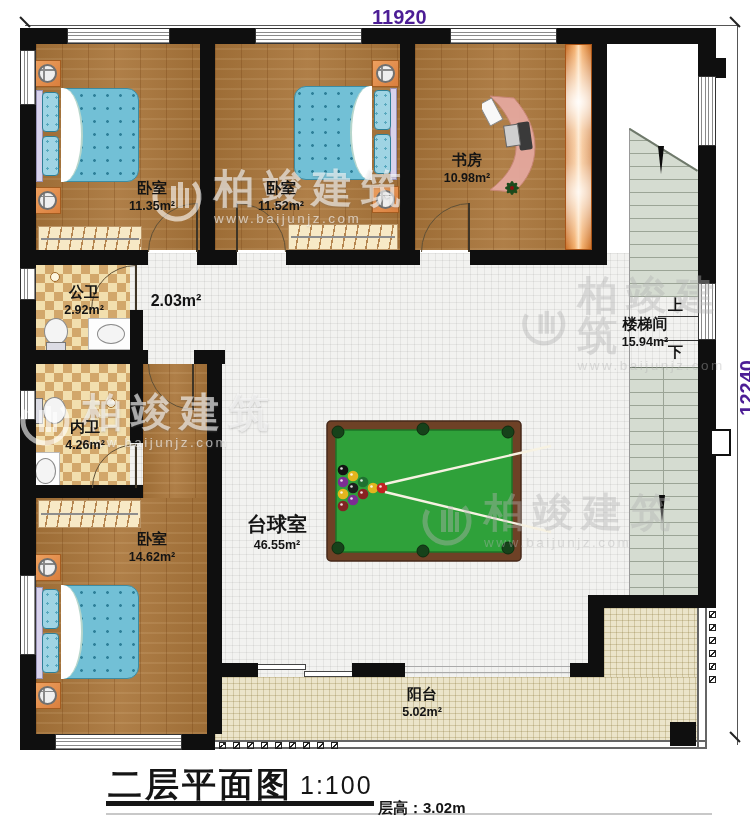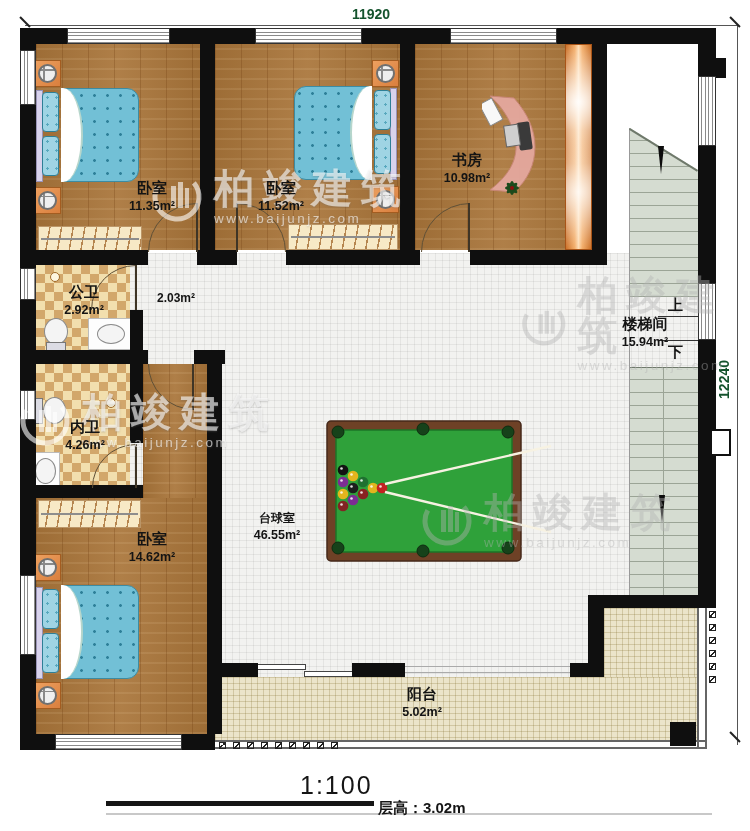--- a/index.html
+++ b/index.html
@@ -38,21 +38,21 @@
   .needle{position:absolute;width:0;height:0;border-left:3.5px solid transparent;
           border-right:3.5px solid transparent;border-top:28px solid #0c0c0c;}
   .post{position:absolute;width:7px;height:7px;border:1px solid #222;box-sizing:border-box;
         background:linear-gradient(135deg,transparent 40%,#222 40% 60%,transparent 60%);}
   .rail{position:absolute;background:#666;}
   .rlabel{position:absolute;transform:translateX(-50%);text-align:center;line-height:1.3;
           white-space:nowrap;color:#141414;}
   .rname{font-size:15px;font-weight:700;}
   .rarea{font-size:12.5px;font-weight:700;}
   .updown{position:absolute;font-size:15px;font-weight:700;}
-  .dimtxt{position:absolute;font-size:14px;font-weight:700;color:#14532d;}
+  .dimtxt{position:absolute;font-size:20px;font-weight:700;color:#4c1d95;margin-left:20px;}
   .dimline{position:absolute;background:#555;}
   .tick{position:absolute;width:14px;height:2px;background:#222;transform:rotate(45deg);}
   .bed{position:absolute;}
   .bed .hb{position:absolute;left:0;top:2px;width:5px;height:90px;background:#d8d2ec;border:1px solid #9a94b8;}
   .bed .mat{position:absolute;left:25px;top:0;width:78px;height:94px;box-sizing:border-box;
     background-color:#72c0d6;background-image:radial-gradient(#2e8099 1.3px, transparent 1.5px);
     background-size:13px 13px;border:1px solid #3d8ba1;border-radius:4px 12px 12px 4px;}
   .bed .sheet{position:absolute;left:25px;top:0;width:22px;height:94px;background:#fff;
     border-radius:0 90% 90% 0 / 0 50% 50% 0;border-right:2px solid #b7d6cc;box-sizing:border-box;}
   .bed .p1,.bed .p2{position:absolute;left:6px;width:17px;height:40px;background:#9fd4e4;
@@ -382,43 +382,44 @@
   </div>
   <div class="rlabel" style="left:467px;top:150px">
     <div class="rname">书房</div>
     <div class="rarea">10.98m²</div>
   </div>
   <div class="rlabel" style="left:84px;top:282px">
     <div class="rname">公卫</div>
     <div class="rarea">2.92m²</div>
   </div>
   <div class="rlabel" style="left:176px;top:291px">
-    <div class="rarea" style="font-size:12px">2.03m²</div>
+    <div class="rarea" style="font-size:16px">2.03m²</div>
   </div>
   <div class="rlabel" style="left:85px;top:417px">
     <div class="rname">内卫</div>
     <div class="rarea">4.26m²</div>
   </div>
   <div class="rlabel" style="left:152px;top:529px">
     <div class="rname">卧室</div>
     <div class="rarea">14.62m²</div>
   </div>
   <div class="rlabel" style="left:277px;top:511px">
-    <div class="rname" style="font-size:12px">台球室</div>
+    <div class="rname" style="font-size:20px">台球室</div>
     <div class="rarea">46.55m²</div>
   </div>
   <div class="rlabel" style="left:645px;top:314px">
     <div class="rname">楼梯间</div>
     <div class="rarea">15.94m²</div>
   </div>
   <div class="rlabel" style="left:422px;top:684px">
     <div class="rname">阳台</div>
     <div class="rarea">5.02m²</div>
   </div>
   <div class="updown" style="left:668px;top:296px">上</div>
   <div class="updown" style="left:668px;top:343px">下</div>
 
+  <div class="title-cn" style="left:108px;top:762px">二层平面图</div>
   <div class="title-scale" style="left:300px;top:771px">1:100</div>
   <div class="thickline" style="left:106px;top:801px;width:268px;height:5px"></div>
   <div class="thinline" style="left:106px;top:813px;width:606px;height:1.5px"></div>
   <div class="tbline" style="left:378px;top:799px">层高：3.02m</div>
 
 </div>
 
 </body></html>

